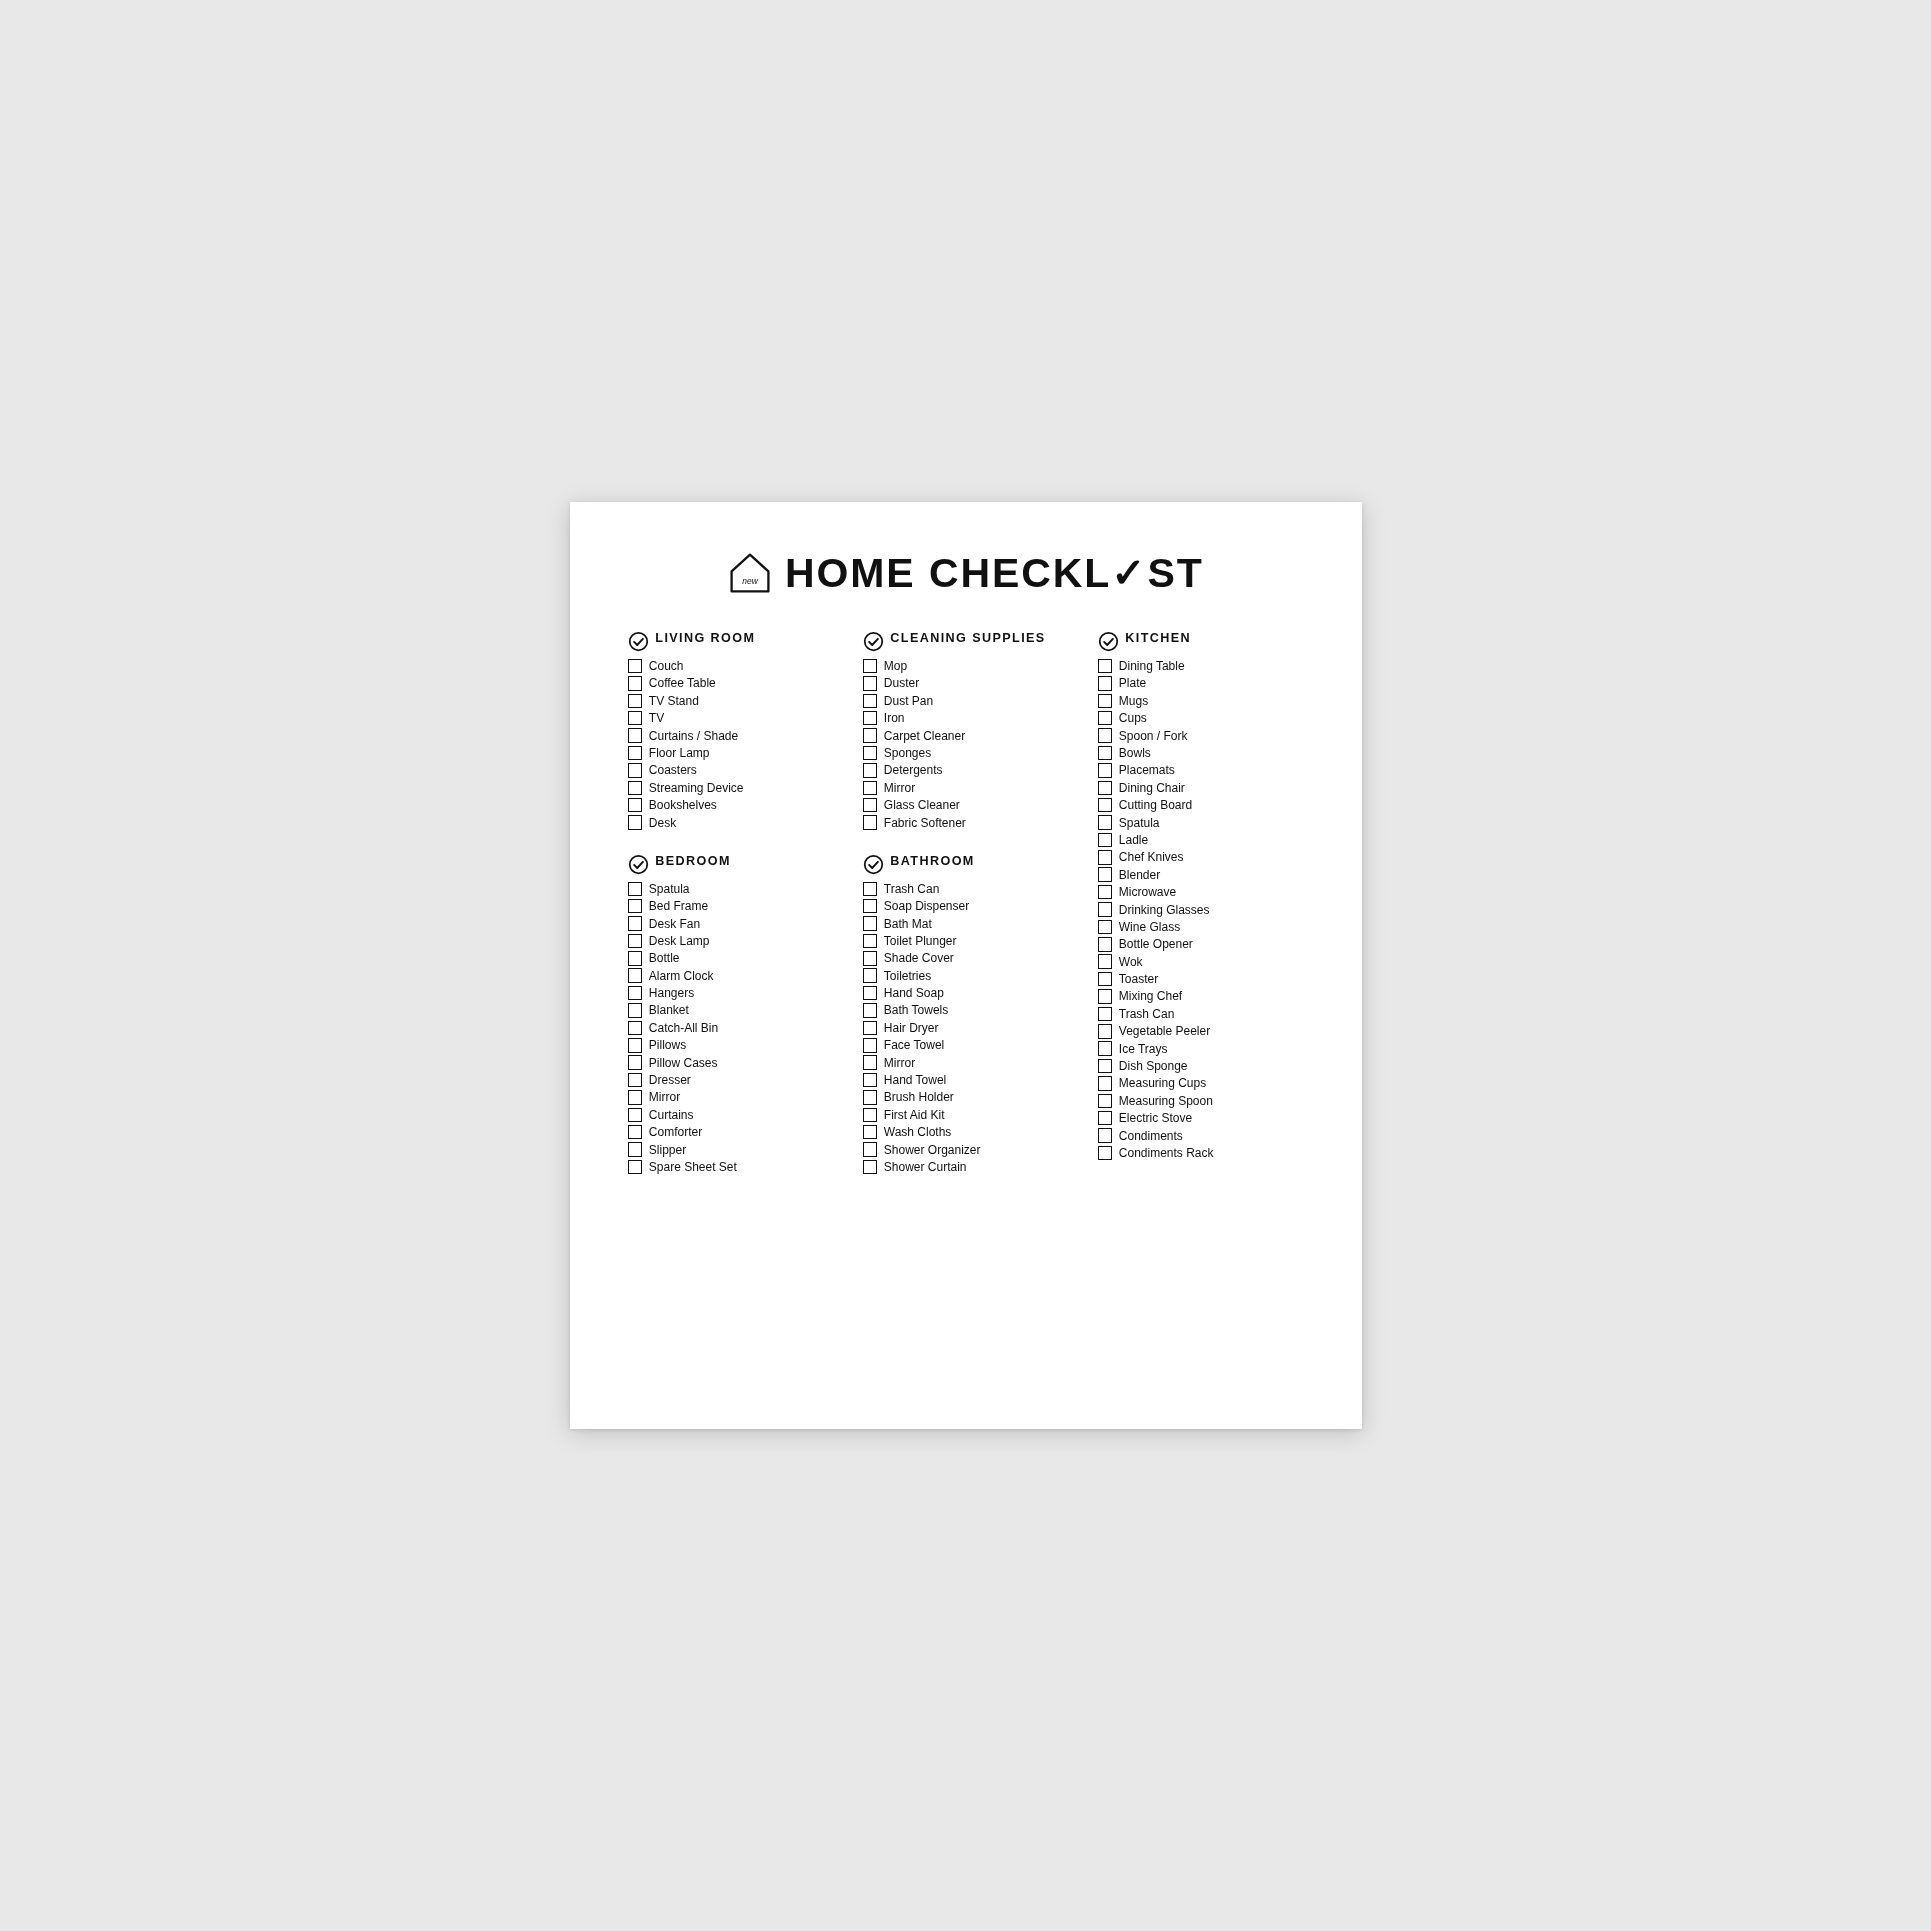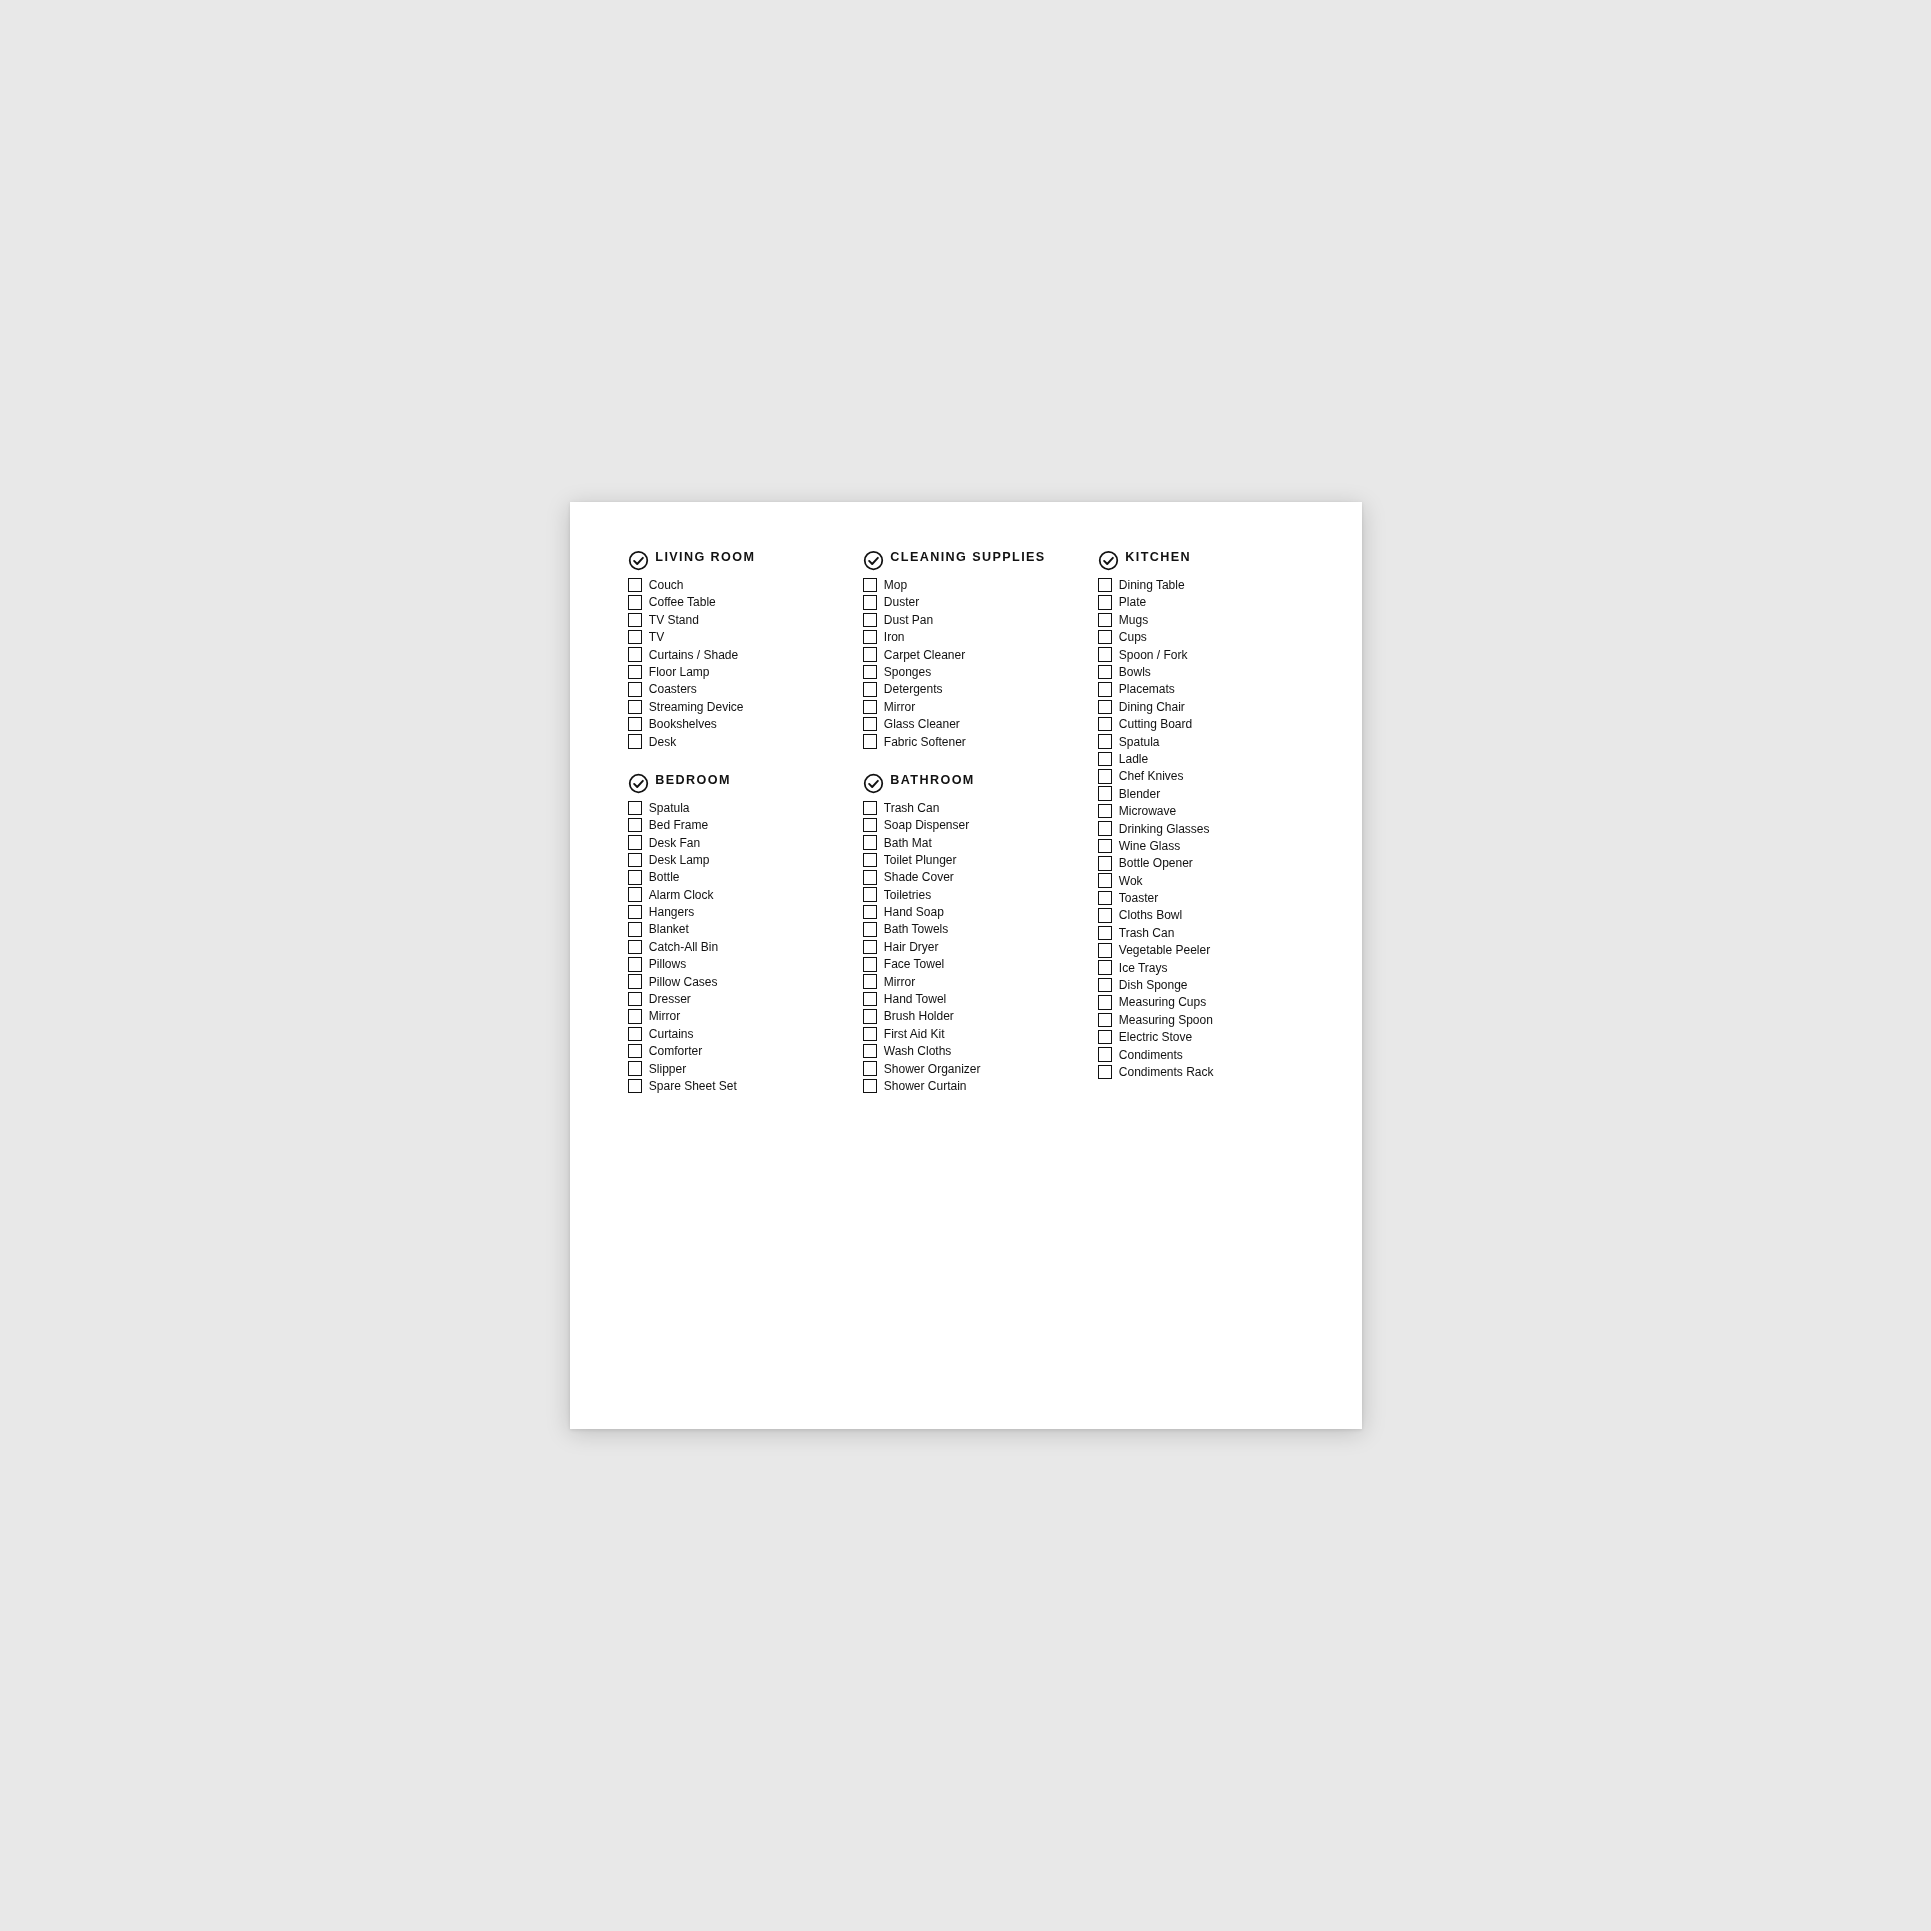--- a/index.html
+++ b/index.html
@@ -84,20 +84,28 @@
     .item-label {
       font-size: 12px;
       color: #111;
       font-family: Arial, sans-serif;
     }
   </style>
 </head>
 <body>
 
 <div class="page">
+  <div class="header">
+
+    <svg class="house-icon" viewBox="0 0 60 60" fill="none" xmlns="http://www.w3.org/2000/svg">
+      <polygon points="30,6 54,28 54,54 6,54 6,28" fill="none" stroke="#111" stroke-width="3" stroke-linejoin="round"></polygon>
+      <text x="30" y="44" text-anchor="middle" font-size="11" font-family="Arial" font-style="italic" fill="#111">new</text>
+    </svg>
+    <div class="title">HOME CHECKL✓ST</div>
+  </div>
   <div class="columns" id="columns-container">
     <div class="column" id="col-0">
         <div class="section">
           <div class="section-title">
             <svg class="check-circle" viewBox="0 0 24 24" fill="none" xmlns="http://www.w3.org/2000/svg">
       <circle cx="12" cy="12" r="10" stroke="#111" stroke-width="2"></circle>
       <path d="M7 12.5l3.5 3.5 6.5-7" stroke="#111" stroke-width="2.2" stroke-linecap="round" stroke-linejoin="round"></path>
     </svg>
             <span>LIVING ROOM</span>
           </div>
@@ -428,21 +436,21 @@
           <div class="item-row">
             <div class="checkbox"></div>
             <span class="item-label">Wok</span>
           </div>
           <div class="item-row">
             <div class="checkbox"></div>
             <span class="item-label">Toaster</span>
           </div>
           <div class="item-row">
             <div class="checkbox"></div>
-            <span class="item-label">Cloths Bowl</span>
+            <span class="item-label">Mixing Chef</span>
           </div>
           <div class="item-row">
             <div class="checkbox"></div>
             <span class="item-label">Trash Can</span>
           </div>
           <div class="item-row">
             <div class="checkbox"></div>
             <span class="item-label">Vegetable Peeler</span>
           </div>
           <div class="item-row">

